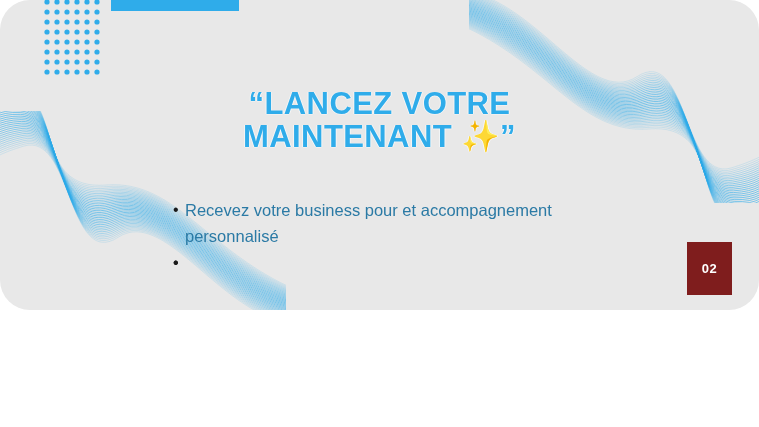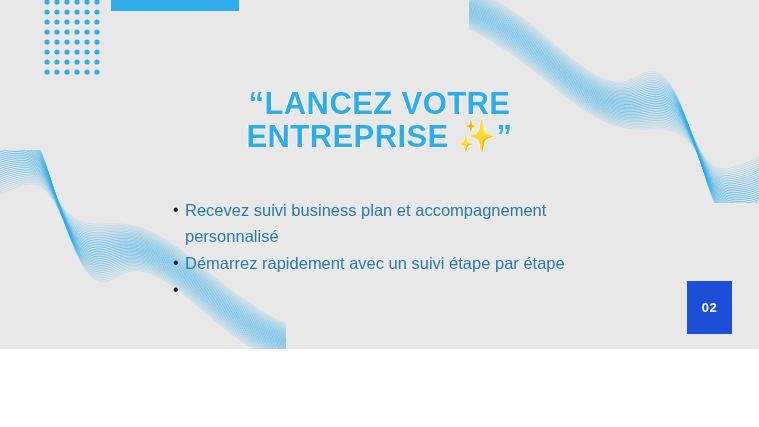--- a/index.html
+++ b/index.html
@@ -3,24 +3,25 @@
 <meta charset="utf-8">
 <style>
   html, body {
     margin: 0;
     padding: 0;
     background: #ffffff;
   }
   .slide {
     position: relative;
     width: 759px;
-    height: 349px;
+    height: 310px;
     background: #e8e8e8;
     overflow: hidden;
     font-family: "Liberation Sans", sans-serif;
+    border-radius: 30px;
   }
 
   
   .wave-layer {
     position: absolute;
     pointer-events: none;
   }
   .wave-top-right {
     top: -12px;
     right: -10px;
@@ -102,21 +103,21 @@
   }
   .bullets li .txt { display: inline; }
 
   
   .page-badge {
     position: absolute;
     right: 27px;
     bottom: 15px;
     width: 45px;
     height: 53px;
-    background: #1d4ed8;
+    background: #7f1d1d;
     color: #ffffff;
     font-size: 13px;
     font-weight: bold;
     letter-spacing: 0.6px;
     display: flex;
     align-items: center;
     justify-content: center;
   }
 </style>
 </head>
@@ -252,31 +253,30 @@
         <circle cx="33" cy="72" r="2.6" fill="#2facea"></circle>
         <circle cx="43" cy="72" r="2.6" fill="#2facea"></circle>
         <circle cx="53" cy="72" r="2.6" fill="#2facea"></circle>
       </g>
   </svg>
 
   <div class="top-bar"></div>
 
   <h1 class="title">
     <span class="line">“LANCEZ VOTRE</span>
-    <span class="line"><span>ENTREPRISE </span><span class="sparkle">✨</span><span>”</span></span>
+    <span class="line"><span>MAINTENANT </span><span class="sparkle">✨</span><span>”</span></span>
   </h1>
 
   <ul class="bullets">
     <li>
       <span class="marker">•</span>
-      <span class="txt">Recevez suivi business plan et accompagnement personnalisé</span>
+      <span class="txt">Recevez votre business pour et accompagnement personnalisé</span>
     </li>
     <li>
       <span class="marker">•</span>
-      <span class="txt">Démarrez rapidement avec un suivi étape par étape</span>
     </li>
     <li>
       <span class="marker">•</span>
     </li>
   </ul>
 
   <div class="page-badge">
     <span>02</span>
   </div>
 

